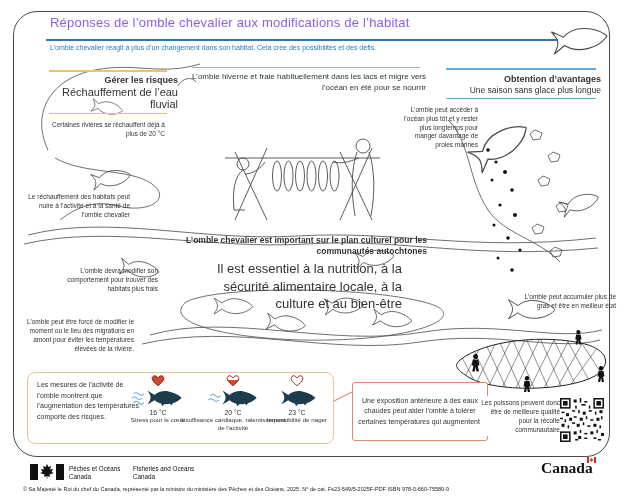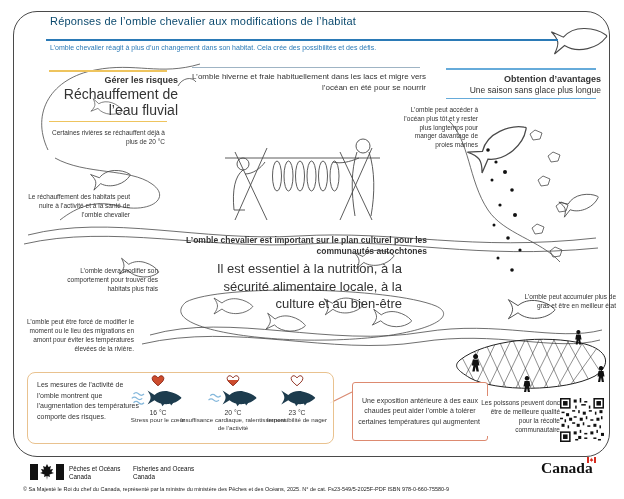--- a/index.html
+++ b/index.html
@@ -2,30 +2,30 @@
 <html><head>
 <meta charset="utf-8">
 <style>
   html,body{margin:0;padding:0;background:#fff;}
   #page{position:relative;width:624px;height:499px;background:#fff;overflow:hidden;
         font-family:"Liberation Sans",sans-serif;color:#333;}
   .abs{position:absolute;}
   #frame{left:13px;top:11px;width:595px;height:444px;border:1.6px solid #4a4a4a;border-radius:24px;z-index:0;}
   #illus{left:0;top:0;width:624px;height:499px;z-index:1;pointer-events:none;}
   .txt{z-index:5;}
-  #title{left:50px;top:15px;font-size:11px;color:#0c4a6e;letter-spacing:.2px;}
+  #title{left:50px;top:15px;font-size:13px;color:#8b5cf6;letter-spacing:.2px;}
   #title-rule{left:46px;top:39px;width:512px;height:2px;background:#2b7ab6;}
   #subtitle{left:50px;top:44px;font-size:7px;color:#2b7ab6;}
   .center{text-align:right;}
   .accent-y{height:1.6px;background:#eec45e;margin:0 auto;}
   .accent-b{height:1.6px;background:#66abda;margin:0 auto;}
   .accent-g{height:1.4px;background:#9fb4c4;margin:0 auto;}
   #risks{left:38px;top:70px;width:140px;}
   #risks .h{font-size:9px;font-weight:bold;margin-top:3px;}
-  #risks .s{font-size:14px;margin:1px 0 3px;}
+  #risks .s{font-size:11px;margin:1px 0 3px;}
   #risks .n{font-size:6.5px;width:114px;margin:7px auto 0;line-height:1.35;}
   #lifecycle{left:186px;top:67px;width:240px;}
   #lifecycle .t{font-size:8px;margin-top:4px;line-height:1.3;}
   #benefits{left:441px;top:68px;width:160px;}
   #benefits .h{font-size:9px;font-weight:bold;margin-top:4px;}
   #benefits .s{font-size:8.5px;margin:1px 0 3px;}
   #benefits-note{left:402px;top:106px;width:76px;font-size:6.5px;line-height:1.35;}
   .callout{font-size:6.5px;line-height:1.4;}
   #callout1{left:18px;top:192px;width:112px;}
   #callout2{left:56px;top:266px;width:102px;}

